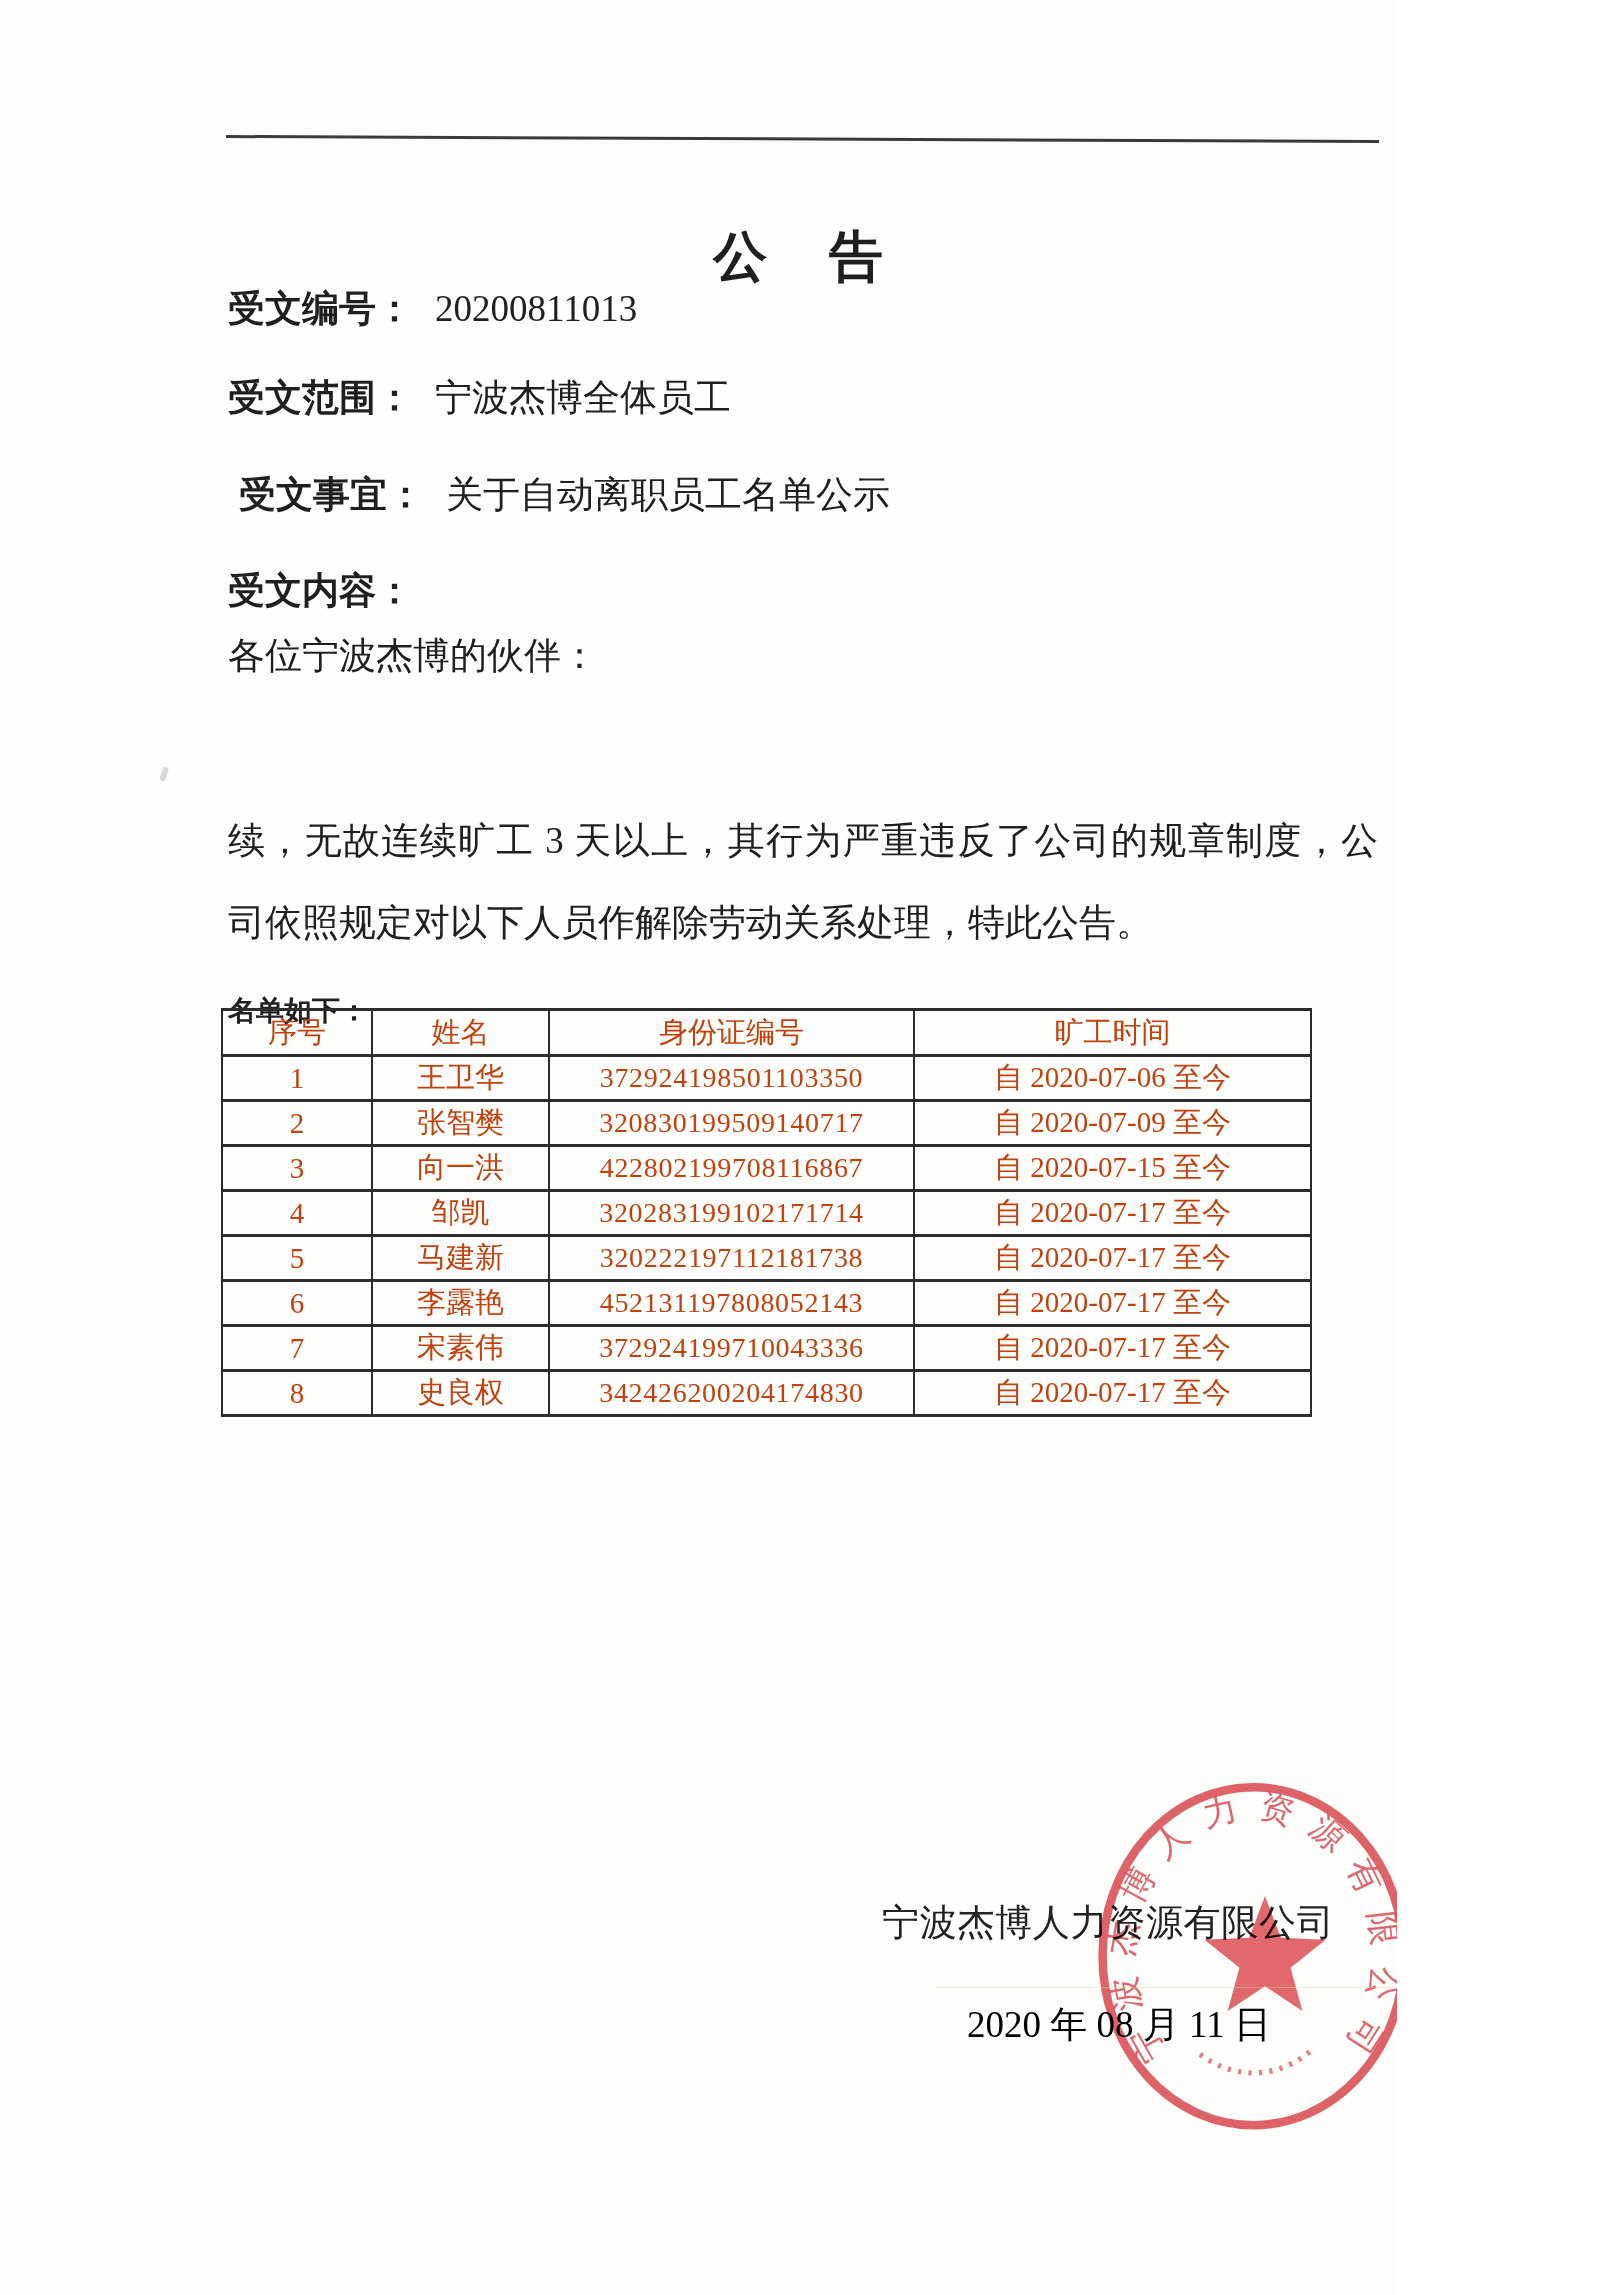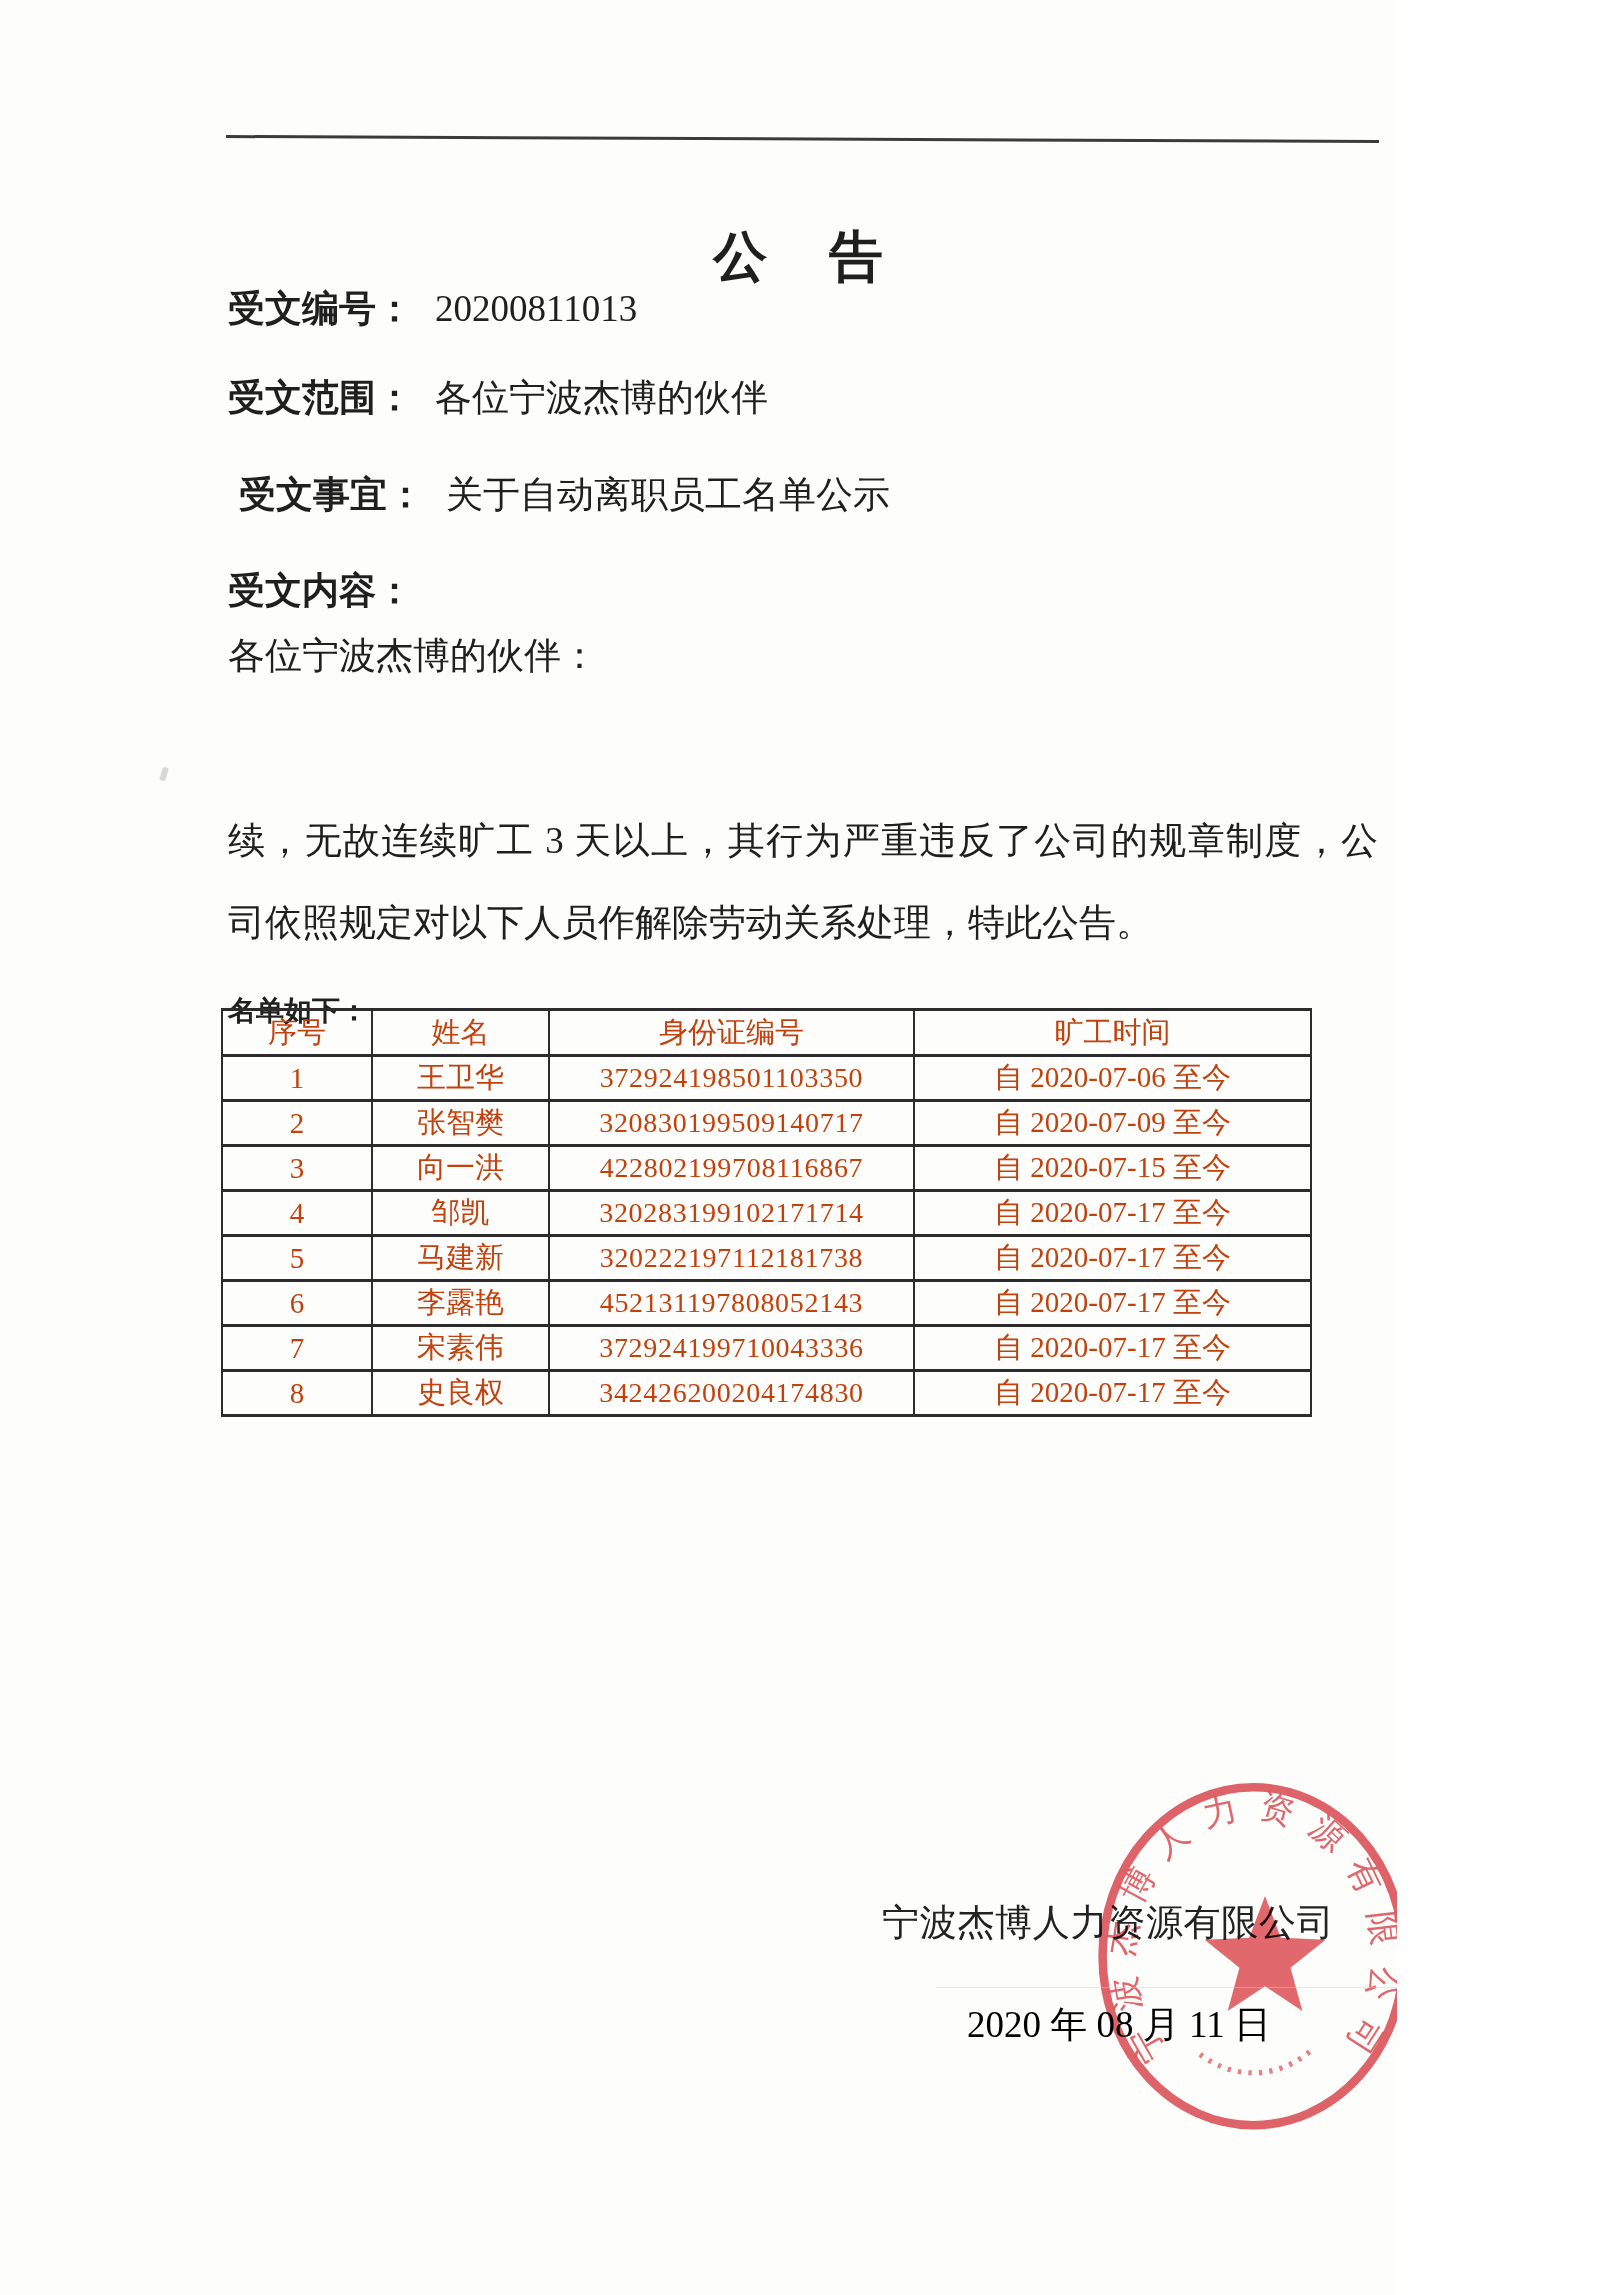--- a/index.html
+++ b/index.html
@@ -98,21 +98,21 @@
 <div class="page">
 
   <div class="abs top-rule"></div>
 
   <h1 class="abs title">公　告</h1>
 
   <div class="abs field f0">
     <span class="label">受文编号：</span><span class="value">20200811013</span>
   </div>
   <div class="abs field f1">
-    <span class="label">受文范围：</span><span class="value">各位宁波杰博的伙伴</span>
+    <span class="label">受文范围：</span><span class="value">宁波杰博全体员工</span>
   </div>
   <div class="abs field f2">
     <span class="label">受文事宜：</span><span class="value">关于自动离职员工名单公示</span>
   </div>
   <div class="abs field f3">
     <span class="label">受文内容：</span><span class="value"></span>
   </div>
 
   <div class="abs salutation">各位宁波杰博的伙伴：</div>
 

